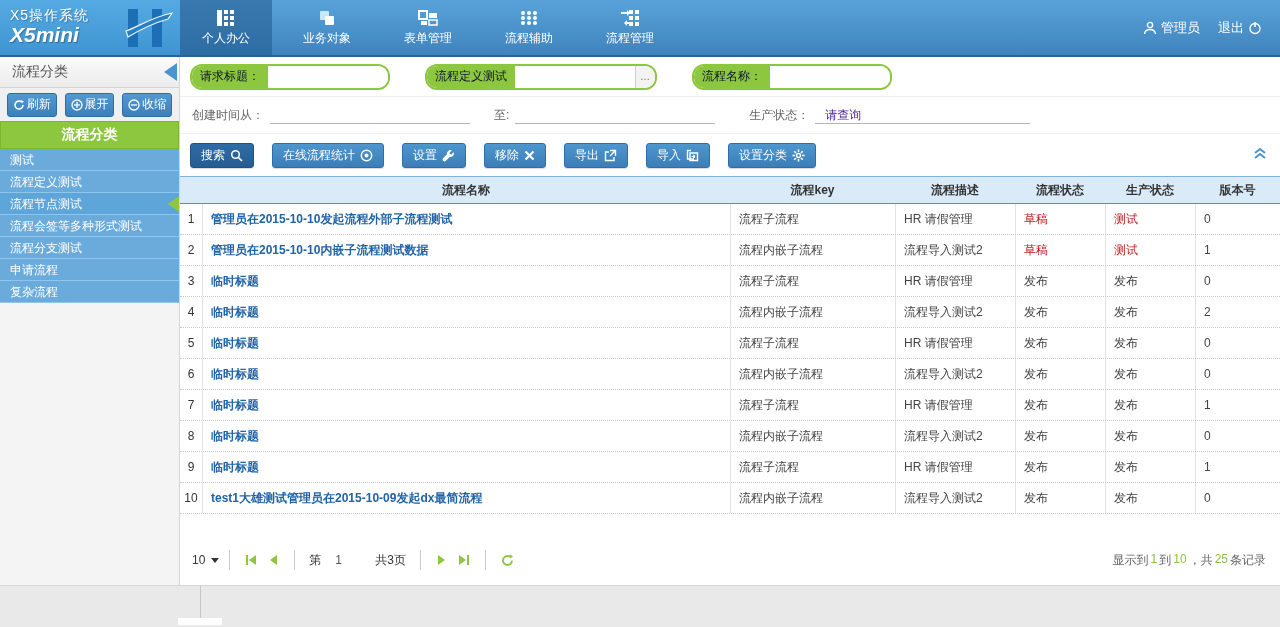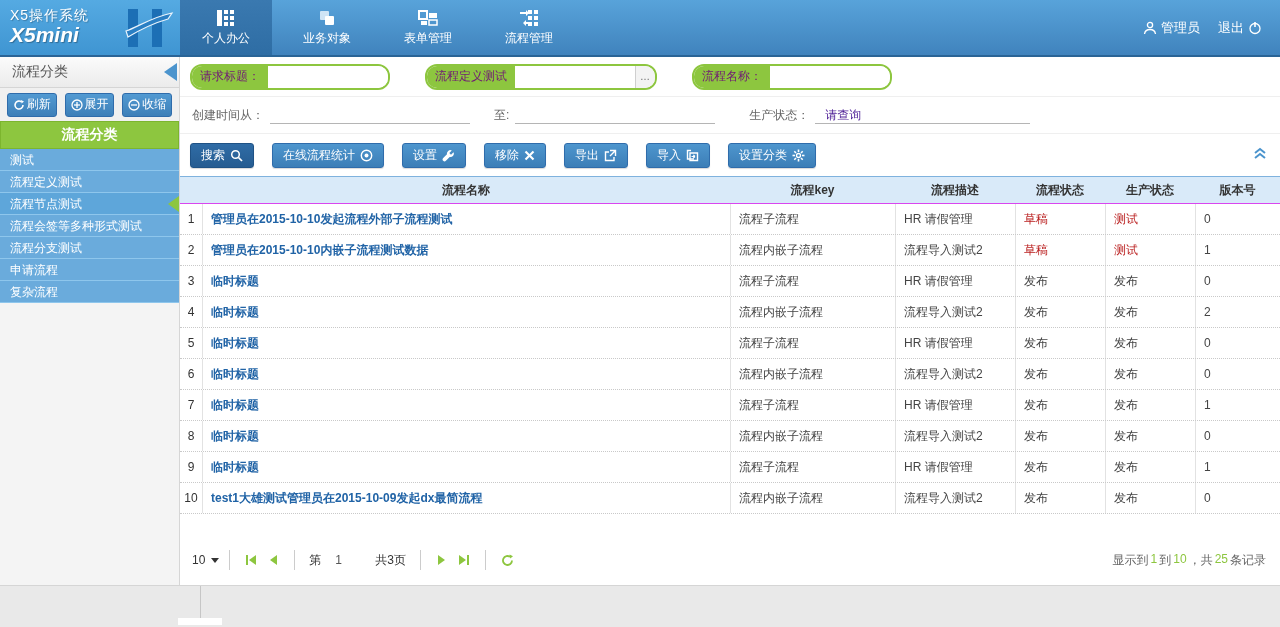--- a/index.html
+++ b/index.html
@@ -31,21 +31,21 @@
   .cat-list { list-style:none; }
   .cat-item { position:relative; height:22px; line-height:22px; padding-left:10px; background:#6aabdc; border-bottom:1px solid #8ec6ec; color:#fff; font-size:12px; cursor:pointer; white-space:nowrap; overflow:hidden; }
   .cat-item.selected { background:#5ea6da; }
   .cat-item.selected::after { content:""; position:absolute; right:0; top:3px; width:0; height:0; border-top:8px solid transparent; border-bottom:8px solid transparent; border-right:11px solid #8dc63f; }
 
   .main { flex:1; background:#fff; overflow:hidden; }
 
   
   .filter-row1 { height:40px; display:flex; align-items:center; gap:35px; padding-left:10px; border-bottom:1px solid #efefef; }
   .f-group { display:flex; align-items:stretch; height:26px; border:2px solid #8dc63f; border-radius:12px; overflow:hidden; background:#fff; }
-  .f-label { background:#8dc63f; color:#701a75; font-size:12px; display:flex; align-items:center; padding:0 8px; white-space:nowrap;text-align:right; }
+  .f-label { background:#8dc63f; color:#0f172a; font-size:12px; display:flex; align-items:center; padding:0 8px; white-space:nowrap;text-align:right; }
   .f-input { border:none; outline:none; width:120px; padding:0 6px; font-size:12px; }
   .f-picker { width:20px; border:none; border-left:1px solid #cfcfcf; background:#f3f3f3; color:#666; font-size:10px; letter-spacing:1px; cursor:pointer; }
   .filter-row2 { height:37px; display:flex; align-items:center; padding-left:12px; color:#666; font-size:12px; border-bottom:1px solid #efefef; }
   .u-input { border:none; border-bottom:1px solid #b5b5b5; width:200px; height:18px; margin:0 6px; outline:none; font-size:12px; }
   .u-value { display:inline-block; border-bottom:1px solid #b5b5b5; width:215px; height:18px; line-height:18px; margin-left:6px; color:#4c1d95; padding-left:10px; }
   .lbl2 { white-space:nowrap; }
   .lbl2.mid { margin-left:18px; }
   .lbl2.right { margin-left:28px; }
 
   
@@ -128,20 +128,34 @@
     <div class="nav-item">
       <svg width="22" height="18" viewBox="0 0 22 18">
         <rect x="2" y="2" width="8" height="8" fill="none" stroke="#fff" stroke-width="2"></rect>
         <rect x="12" y="4" width="8" height="5" fill="#fff"></rect>
         <rect x="12" y="11" width="8" height="5" fill="none" stroke="#fff" stroke-width="1.5"></rect>
         <rect x="4" y="12" width="6" height="4" fill="#fff"></rect>
       </svg>
       <span class="nav-label">表单管理</span>
     </div>
     <div class="nav-item">
+      <svg width="20" height="18" viewBox="0 0 20 18">
+        <circle cx="4" cy="4" r="2" fill="#fff"></circle>
+          <circle cx="10" cy="4" r="2" fill="#fff"></circle>
+          <circle cx="16" cy="4" r="2" fill="#fff"></circle>
+        <circle cx="4" cy="9" r="2" fill="#fff"></circle>
+          <circle cx="10" cy="9" r="2" fill="#fff"></circle>
+          <circle cx="16" cy="9" r="2" fill="#fff"></circle>
+        <circle cx="4" cy="14" r="2" fill="#fff"></circle>
+          <circle cx="10" cy="14" r="2" fill="#fff"></circle>
+          <circle cx="16" cy="14" r="2" fill="#fff"></circle>
+      </svg>
+      <span class="nav-label">流程辅助</span>
+    </div>
+    <div class="nav-item">
       <svg width="22" height="18" viewBox="0 0 22 18">
         <rect x="10" y="1" width="4" height="4" fill="#fff"></rect>
           <rect x="16" y="1" width="4" height="4" fill="#fff"></rect>
         <rect x="10" y="7" width="4" height="4" fill="#fff"></rect>
           <rect x="16" y="7" width="4" height="4" fill="#fff"></rect>
         <rect x="10" y="13" width="4" height="4" fill="#fff"></rect>
           <rect x="16" y="13" width="4" height="4" fill="#fff"></rect>
         <path d="M2 3 L8 3 L8 1 L11 4 L8 7 L8 5 L2 5 Z" fill="#fff"></path>
         <path d="M8 13 L8 11 L5 14 L8 17 L8 15 L11 15 L11 13 Z" fill="#fff"></path>
       </svg>

